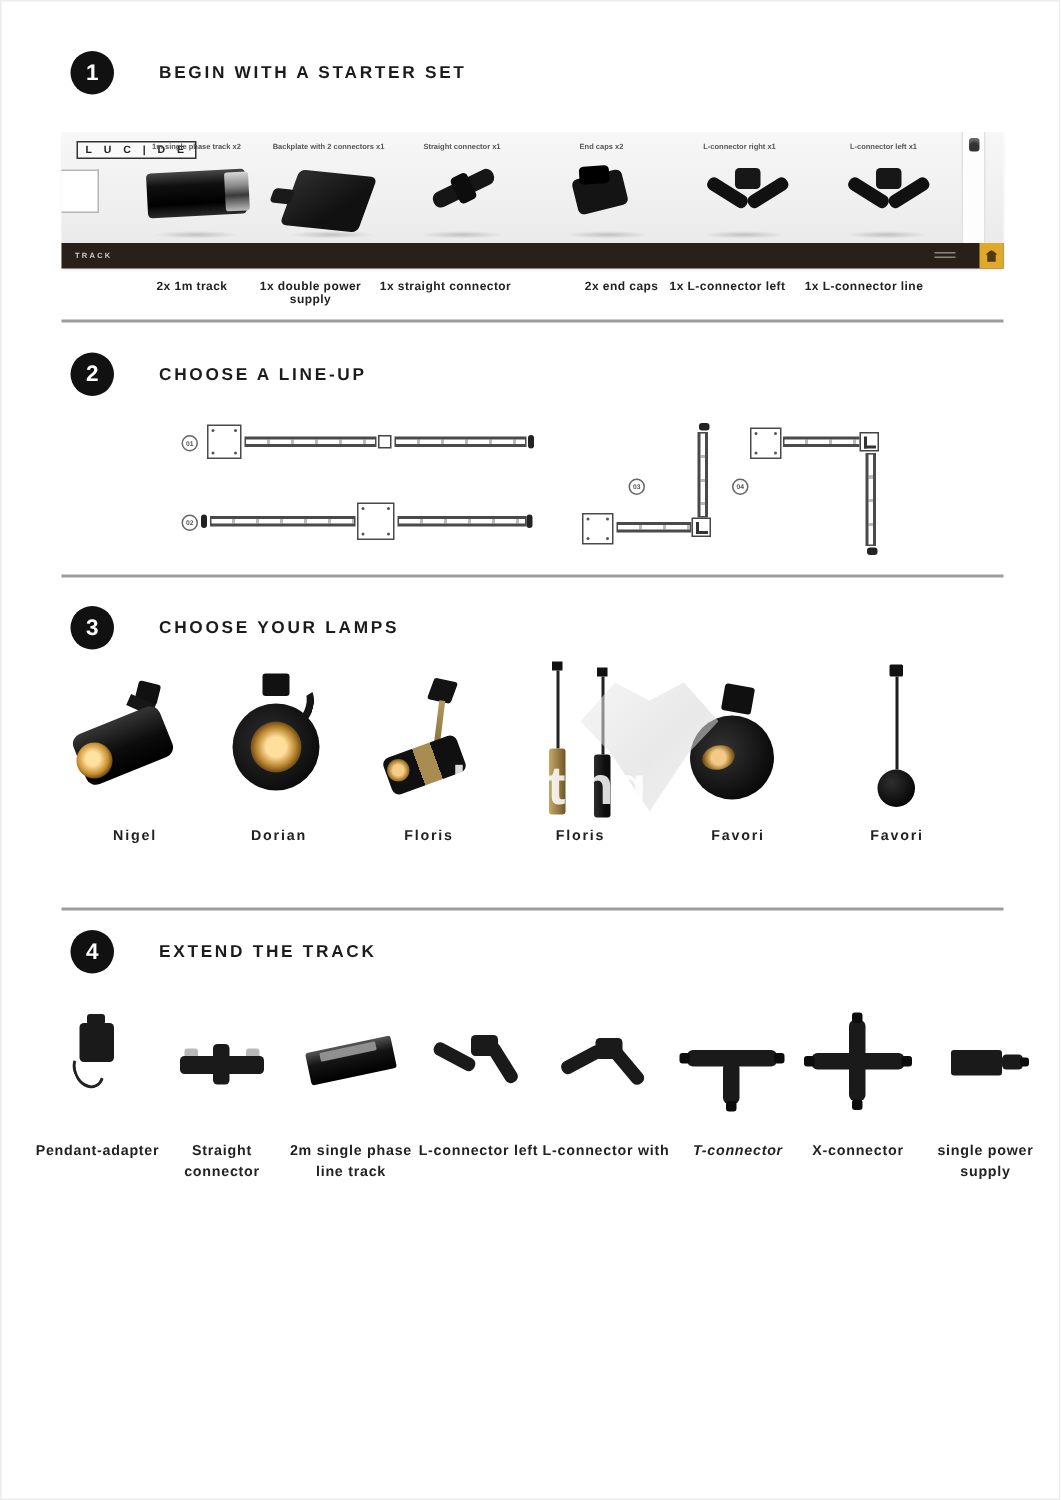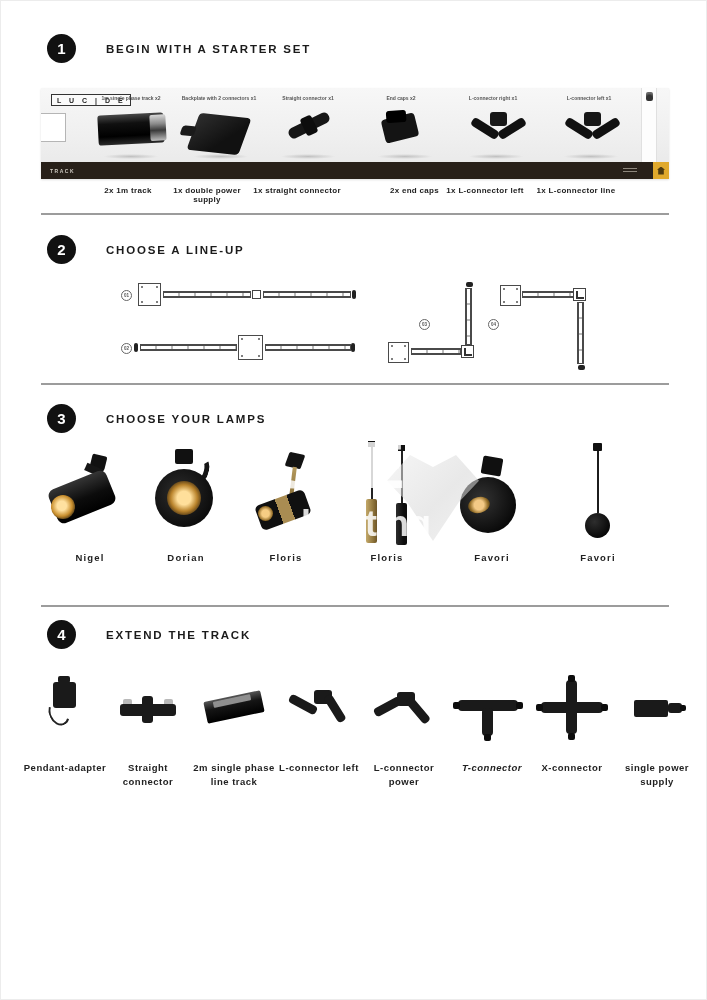--- a/index.html
+++ b/index.html
@@ -350,21 +350,20 @@
 
   <div class="lamp-name" style="left:89px;">Nigel</div>
   <div class="lamp-name" style="left:185px;">Dorian</div>
   <div class="lamp-name" style="left:285px;">Floris</div>
   <div class="lamp-name" style="left:386px;">Floris</div>
   <div class="lamp-name" style="left:491px;">Favori</div>
   <div class="lamp-name" style="left:597px;">Favori</div>
 
   <div id="watermark">
     <div class="wm-heart"></div>
-    <div class="wm-big">LOVE</div>
     <div class="wm-small">lighting</div>
   </div>
 
   <div class="divider" style="top:604px;"></div>
 
   <div class="step-circle" style="left:46px; top:619px;">
     <span>4</span>
   </div>
   <div class="step-title" style="left:105px; top:628px;">EXTEND THE TRACK</div>
 
@@ -411,18 +410,18 @@
   <div class="ext-cell" style="left:656px;">
     <div class="blk ps-body"></div>
       <div class="blk ps-stub"></div>
     <div class="nub" style="left:62px; top:31px; width:6px; height:6px;"></div>
   </div>
 
   <div class="ext-label" style="left:64px;">Pendant-adapter</div>
   <div class="ext-label" style="left:147px;">Straight connector</div>
   <div class="ext-label" style="left:233px;">2m single phase line track</div>
   <div class="ext-label" style="left:318px;">L-connector left</div>
-  <div class="ext-label" style="left:403px;">L-connector power</div>
+  <div class="ext-label" style="left:403px;">L-connector with</div>
   <div class="ext-label" style="left:491px;font-style:italic;">T-connector</div>
   <div class="ext-label" style="left:571px;">X-connector</div>
   <div class="ext-label" style="left:656px;">single power supply</div>
 
 </div>
 
 </body></html>

